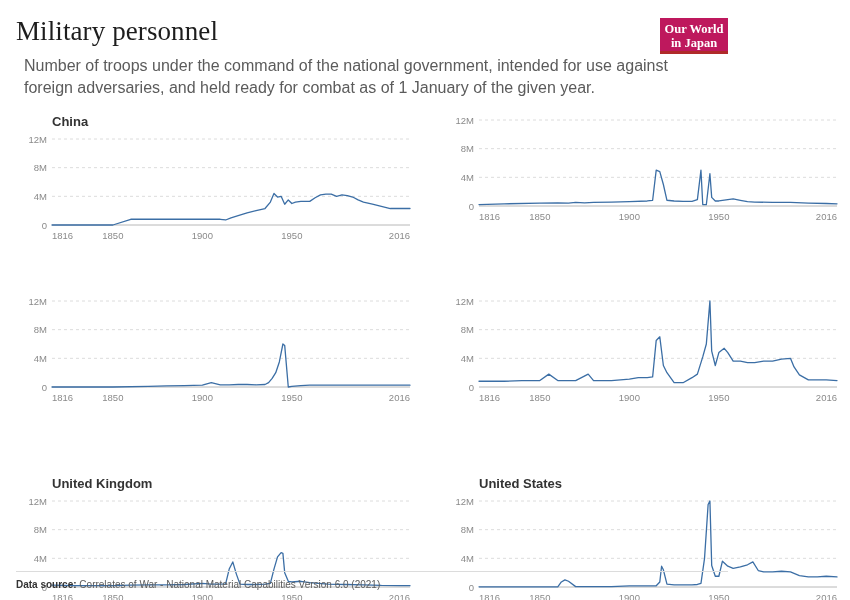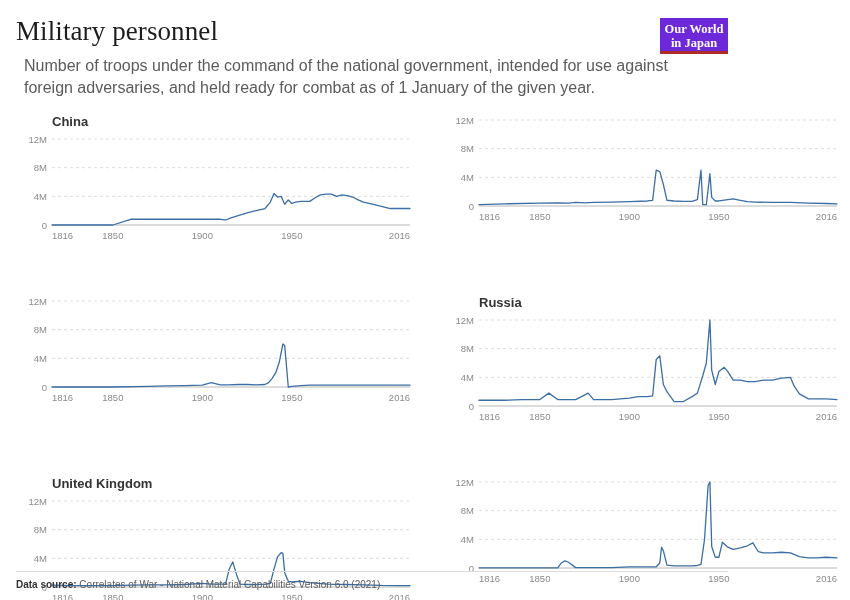--- a/index.html
+++ b/index.html
@@ -29,21 +29,21 @@
     font-size: 16px;
     line-height: 1.35;
     color: #5b5b5b;
     max-width: 740px;
     margin: 8px;
   }
   .owid-logo {
     position: absolute;
     right: 0; top: 2px;
     width: 68px; height: 36px;
-    background: #6d28d9;
+    background: #be185d;
     color: #ffffff;
     font-family: "Liberation Serif", serif;
     font-weight: bold;
     font-size: 12.5px;
     line-height: 1.15;
     text-align: center;
     padding-top: 4px;
     border-bottom: 3px solid #b02a2a;
   }
   
@@ -154,21 +154,20 @@
             <text x="36" y="106" text-anchor="start" font-size="9.5" fill="#8a8a8a" font-family="&quot;Liberation Sans&quot;, sans-serif">1816</text>
             <text x="96.86000000000001" y="106" text-anchor="middle" font-size="9.5" fill="#8a8a8a" font-family="&quot;Liberation Sans&quot;, sans-serif">1850</text>
             <text x="186.35999999999999" y="106" text-anchor="middle" font-size="9.5" fill="#8a8a8a" font-family="&quot;Liberation Sans&quot;, sans-serif">1900</text>
             <text x="275.86" y="106" text-anchor="middle" font-size="9.5" fill="#8a8a8a" font-family="&quot;Liberation Sans&quot;, sans-serif">1950</text>
             <text x="394" y="106" text-anchor="end" font-size="9.5" fill="#8a8a8a" font-family="&quot;Liberation Sans&quot;, sans-serif">2016</text>
             <path d="M36.00,92.00 L96.86,92.00 L132.66,91.28 L150.56,90.92 L168.46,90.57 L186.36,90.21 L195.31,87.70 L204.26,89.85 L213.21,89.85 L222.16,89.49 L231.11,89.49 L240.06,89.85 L249.01,89.49 L252.59,87.70 L256.17,83.40 L259.75,77.67 L263.33,66.92 L266.91,49.00 L268.70,50.43 L272.28,92.00 L275.86,91.28 L284.81,90.57 L293.76,90.21 L311.66,90.21 L329.56,90.21 L347.46,90.21 L365.36,90.21 L383.26,90.21 L394.00,90.21" fill="none" stroke="#3b6ea5" stroke-width="1.3" stroke-linejoin="round" stroke-linecap="round"></path>
           </svg>
         </div>
       </div>
       <div class="panel">
-        <div class="panel-title">Russia</div>
         <div class="plot-wrap">
           <svg class="plot-svg" width="400" height="112">
             <line x1="36" x2="394" y1="92" y2="92" stroke="#b8b8b8" stroke-width="1"></line>
             <text x="31" y="95.5" text-anchor="end" font-size="9.5" fill="#8a8a8a" font-family="&quot;Liberation Sans&quot;, sans-serif">0</text>
             <line x1="36" x2="394" y1="63.333333333333336" y2="63.333333333333336" stroke="#dcdcdc" stroke-dasharray="3,3" stroke-width="1"></line>
             <text x="31" y="66.83333333333334" text-anchor="end" font-size="9.5" fill="#8a8a8a" font-family="&quot;Liberation Sans&quot;, sans-serif">4M</text>
             <line x1="36" x2="394" y1="34.66666666666667" y2="34.66666666666667" stroke="#dcdcdc" stroke-dasharray="3,3" stroke-width="1"></line>
             <text x="31" y="38.16666666666667" text-anchor="end" font-size="9.5" fill="#8a8a8a" font-family="&quot;Liberation Sans&quot;, sans-serif">8M</text>
             <line x1="36" x2="394" y1="6" y2="6" stroke="#dcdcdc" stroke-dasharray="3,3" stroke-width="1"></line>
             <text x="31" y="9.5" text-anchor="end" font-size="9.5" fill="#8a8a8a" font-family="&quot;Liberation Sans&quot;, sans-serif">12M</text>
@@ -196,20 +195,21 @@
             <text x="36" y="106" text-anchor="start" font-size="9.5" fill="#8a8a8a" font-family="&quot;Liberation Sans&quot;, sans-serif">1816</text>
             <text x="96.86000000000001" y="106" text-anchor="middle" font-size="9.5" fill="#8a8a8a" font-family="&quot;Liberation Sans&quot;, sans-serif">1850</text>
             <text x="186.35999999999999" y="106" text-anchor="middle" font-size="9.5" fill="#8a8a8a" font-family="&quot;Liberation Sans&quot;, sans-serif">1900</text>
             <text x="275.86" y="106" text-anchor="middle" font-size="9.5" fill="#8a8a8a" font-family="&quot;Liberation Sans&quot;, sans-serif">1950</text>
             <text x="394" y="106" text-anchor="end" font-size="9.5" fill="#8a8a8a" font-family="&quot;Liberation Sans&quot;, sans-serif">2016</text>
             <path d="M36.00,90.21 L61.06,90.57 L96.86,90.57 L114.76,90.21 L132.66,89.85 L150.56,89.85 L168.46,89.49 L186.36,88.42 L195.31,89.13 L204.26,89.13 L209.63,88.78 L213.21,74.08 L216.79,66.92 L220.37,79.10 L223.95,89.13 L231.11,89.49 L240.06,89.49 L249.01,89.13 L254.38,88.42 L257.96,74.08 L261.54,61.90 L265.12,57.60 L266.91,58.32 L268.70,77.67 L272.28,86.27 L275.86,86.98 L284.81,86.27 L293.76,87.70 L311.66,89.13 L329.56,89.49 L347.46,89.85 L365.36,90.42 L383.26,90.57 L394.00,90.71" fill="none" stroke="#3b6ea5" stroke-width="1.3" stroke-linejoin="round" stroke-linecap="round"></path>
           </svg>
         </div>
       </div>
       <div class="panel">
+        <div class="panel-title">United States</div>
         <div class="plot-wrap">
           <svg class="plot-svg" width="400" height="112">
             <line x1="36" x2="394" y1="92" y2="92" stroke="#b8b8b8" stroke-width="1"></line>
             <text x="31" y="95.5" text-anchor="end" font-size="9.5" fill="#8a8a8a" font-family="&quot;Liberation Sans&quot;, sans-serif">0</text>
             <line x1="36" x2="394" y1="63.333333333333336" y2="63.333333333333336" stroke="#dcdcdc" stroke-dasharray="3,3" stroke-width="1"></line>
             <text x="31" y="66.83333333333334" text-anchor="end" font-size="9.5" fill="#8a8a8a" font-family="&quot;Liberation Sans&quot;, sans-serif">4M</text>
             <line x1="36" x2="394" y1="34.66666666666667" y2="34.66666666666667" stroke="#dcdcdc" stroke-dasharray="3,3" stroke-width="1"></line>
             <text x="31" y="38.16666666666667" text-anchor="end" font-size="9.5" fill="#8a8a8a" font-family="&quot;Liberation Sans&quot;, sans-serif">8M</text>
             <line x1="36" x2="394" y1="6" y2="6" stroke="#dcdcdc" stroke-dasharray="3,3" stroke-width="1"></line>
             <text x="31" y="9.5" text-anchor="end" font-size="9.5" fill="#8a8a8a" font-family="&quot;Liberation Sans&quot;, sans-serif">12M</text>

